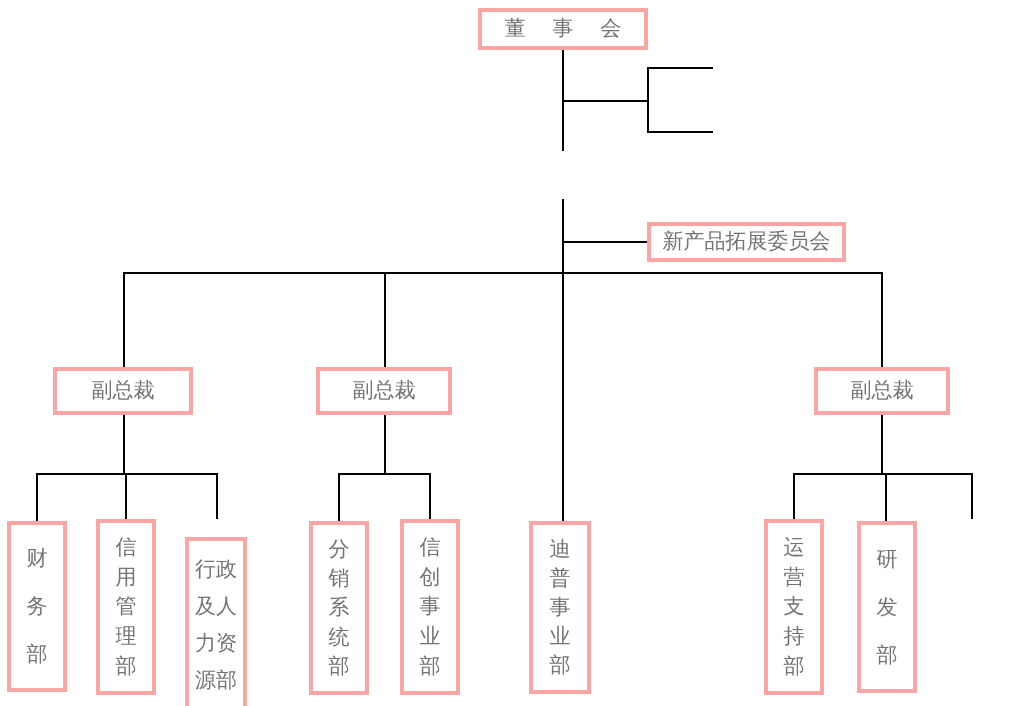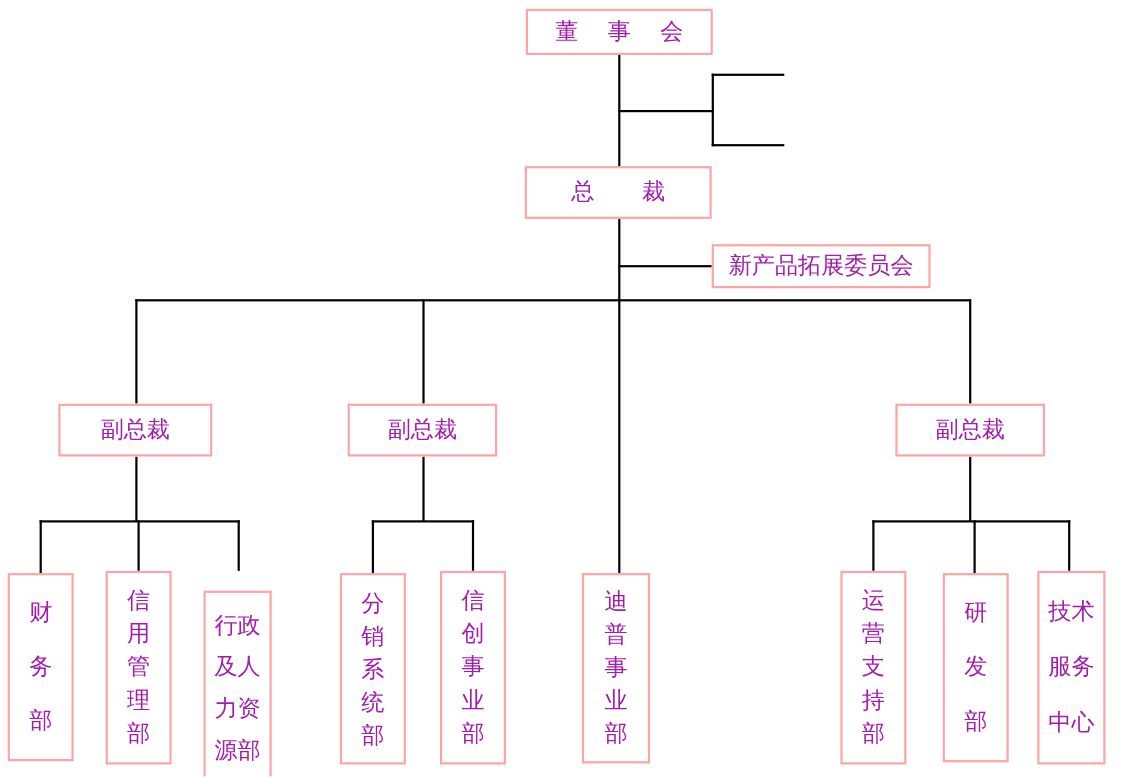--- a/index.html
+++ b/index.html
@@ -13,26 +13,26 @@
   #chart-canvas {
     position: relative;
     width: 1035px;
     height: 706px;
     background: #ffffff;
     overflow: hidden;
   }
   .node {
     position: absolute;
     box-sizing: border-box;
-    border: 2px solid #fca5a5;
+    border: 4px solid #fca5a5;
     background: #ffffff;
     display: flex;
     align-items: center;
     justify-content: center;
-    color: #a21caf;
+    color: #737373;
     z-index: 2;
   }
   
   .node.horiz {
     font-size: 21px;
     line-height: 1.1;
     white-space: pre;
     letter-spacing: 0;
   }
   .node.horiz.spaced {
@@ -68,23 +68,20 @@
 <body>
 
 <div id="chart-canvas">
 
   <div class="node horiz spaced" style="left:478px; top:8px; width:170px; height:42px;">
     <span>董 事 会</span>
   </div>
 
 
 
-  <div class="node horiz spaced" style="left:477px; top:151px; width:170px; height:48px;">
-    <span>总  裁</span>
-  </div>
 
   <div class="node horiz" style="left:647px; top:222px; width:199px; height:40px;">
     <span>新产品拓展委员会</span>
   </div>
 
   <div class="node horiz" style="left:53px; top:367px; width:140px; height:48px;">
     <span>副总裁</span>
   </div>
 
   <div class="node horiz" style="left:316px; top:367px; width:136px; height:48px;">
@@ -147,25 +144,20 @@
     <span class="vcell">持</span>
     <span class="vcell">部</span>
   </div>
 
   <div class="node vert" style="left:857px; top:521px; width:60px; height:172px;">
     <span class="vcell">研</span>
     <span class="vcell">发</span>
     <span class="vcell">部</span>
   </div>
 
-  <div class="node vert two-col" style="left:943px; top:519px; width:62px; height:176px;">
-    <span class="vcell">技术</span>
-    <span class="vcell">服务</span>
-    <span class="vcell">中心</span>
-  </div>
 
   <div class="line v" style="left:562px; top:50px; height:101px;"></div>
 
   <div class="line h" style="left:562px; top:100px; width:87px;"></div>
 
   <div class="line v" style="left:647px; top:67px; height:66px;"></div>
 
   <div class="line h" style="left:647px; top:67px; width:66px;"></div>
 
   <div class="line h" style="left:647px; top:131px; width:66px;"></div>

